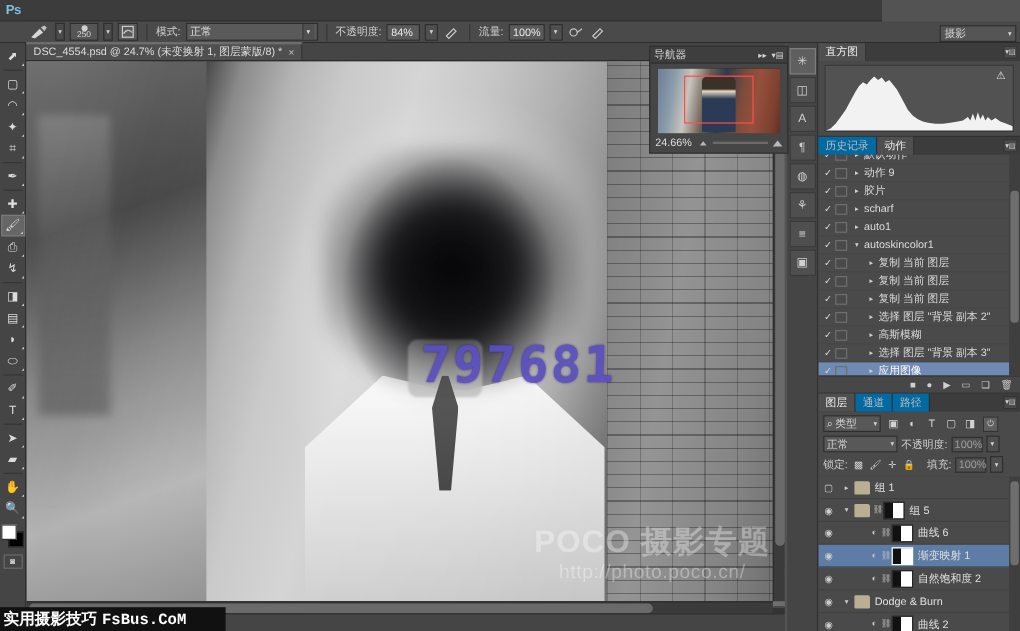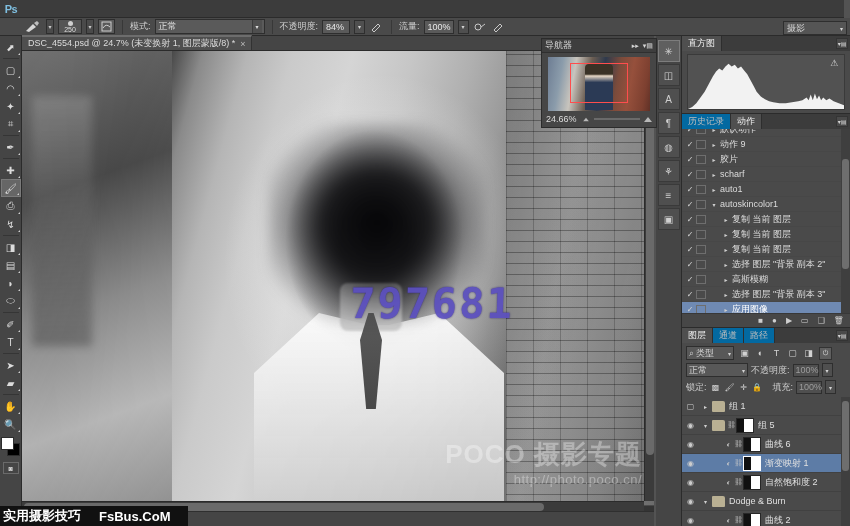--- a/index.html
+++ b/index.html
@@ -9,21 +9,21 @@
     background: #535353;
     font-family: "Liberation Sans", "DejaVu Sans", sans-serif;
     font-size: 10px;
     color: #d4d4d4;
     -webkit-font-smoothing: antialiased;
   }
   #app { position: relative; width: 850px; height: 526px; }
 
   
   .menubar {
-    position: absolute; left: 0; top: 0; width: 844px; height: 18px;
+    position: absolute; left: 0; top: 0; width: 735px; height: 18px;
     background: #3c3c3c; display: flex; align-items: center;
     border-bottom: 1px solid #2b2b2b;
   }
   .ps-logo {
     width: 22px; height: 17px; display: flex; align-items: center;
     justify-content: center; color: #7fbfe0; font-weight: bold;
     font-size: 11px; letter-spacing: -0.5px; background: #3c3c3c;
   }
   .menu-item {
     padding: 0 6px; height: 17px; line-height: 17px;
@@ -190,21 +190,21 @@
     font-family: "DejaVu Sans Mono", "Liberation Mono", monospace;
     font-size: 42px; font-weight: bold; letter-spacing: 2px;
     color: #5b4fbf; opacity: 0.93; transform: skewX(-2deg);
     text-shadow: 0 0 2px rgba(40,30,110,0.9);
   }
   .poco-wm {
     position: absolute; right: 12px; bottom: 24px; text-align: right;
     color: rgba(255,255,255,0.34); pointer-events: none; margin-top: 24px;
   }
   .poco-wm .big { font-size: 26px; font-weight: bold; letter-spacing: 1px; }
-  .poco-wm .small { font-size: 13px; letter-spacing: 0.5px; }
+  .poco-wm .small { font-size: 16px; letter-spacing: 0.5px; text-align: center; }
 
   
   .vscroll {
     position: absolute; left: 644px; top: 51px; width: 10px; height: 450px;
     background: #3b3b3b; border-left: 1px solid #2b2b2b;
   }
   .vscroll .thumb {
     position: absolute; left: 1px; top: 4px; width: 8px; height: 400px;
     background: #6a6a6a; border-radius: 4px;
   }
@@ -224,21 +224,21 @@
   }
   .status-zoom {
     width: 44px; height: 12px; background: #4f4f4f; border: 1px solid #2e2e2e;
     display: flex; align-items: center; padding-left: 3px; font-size: 9px;
   }
   .fsbus-wm {
     position: absolute; left: 0; bottom: 0; width: 188px; height: 20px;
     background: #111; color: #fff; display: flex; align-items: center;
     padding-left: 3px; font-size: 13px; font-weight: bold; z-index: 40;
   }
-  .fsbus-wm .lat { font-family: Liberation Sans, sans-serif; margin-left: 18px; }
+  .fsbus-wm .lat { font-family: Liberation Mono, monospace; margin-left: 4px; }
 
   
   .navigator {
     position: absolute; left: 541px; top: 38px; width: 116px; height: 90px;
     background: #464646; border: 1px solid #2b2b2b; z-index: 20;
   }
   .nav-title {
     height: 14px; background: #3e3e3e; display: flex; align-items: center;
     justify-content: space-between; padding: 0 3px; font-size: 9px;
     border-bottom: 1px solid #2f2f2f;

